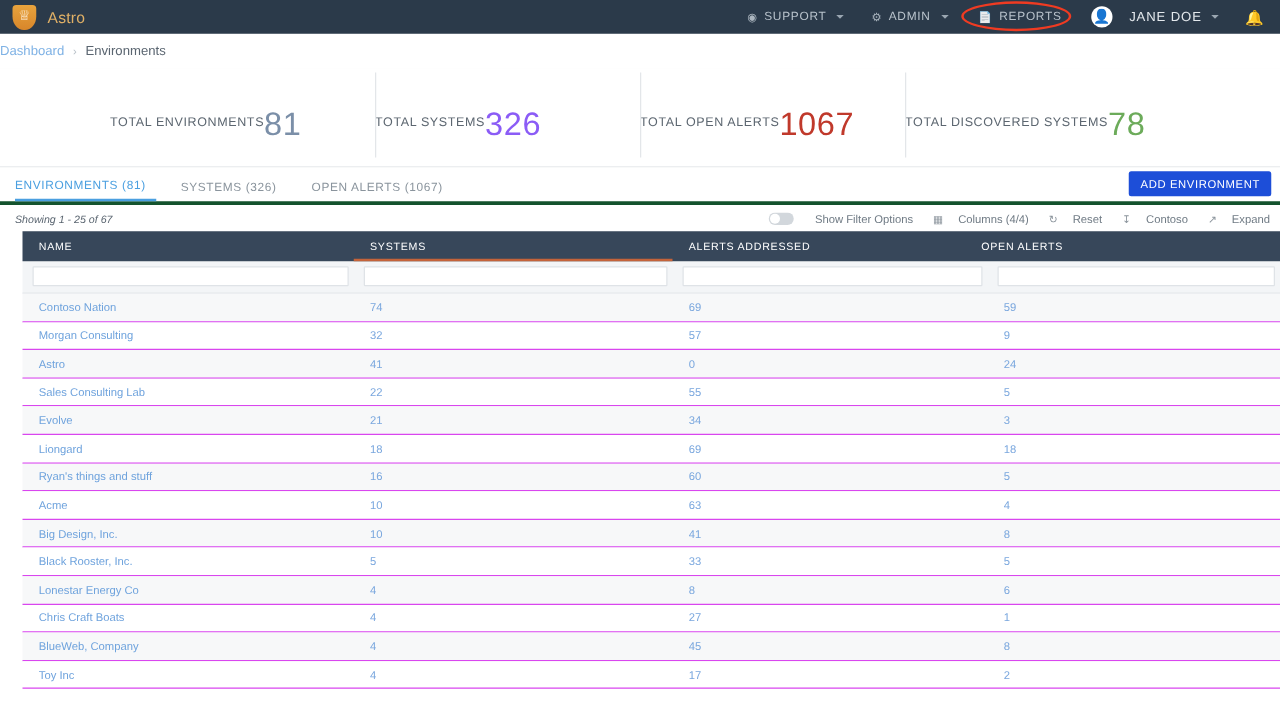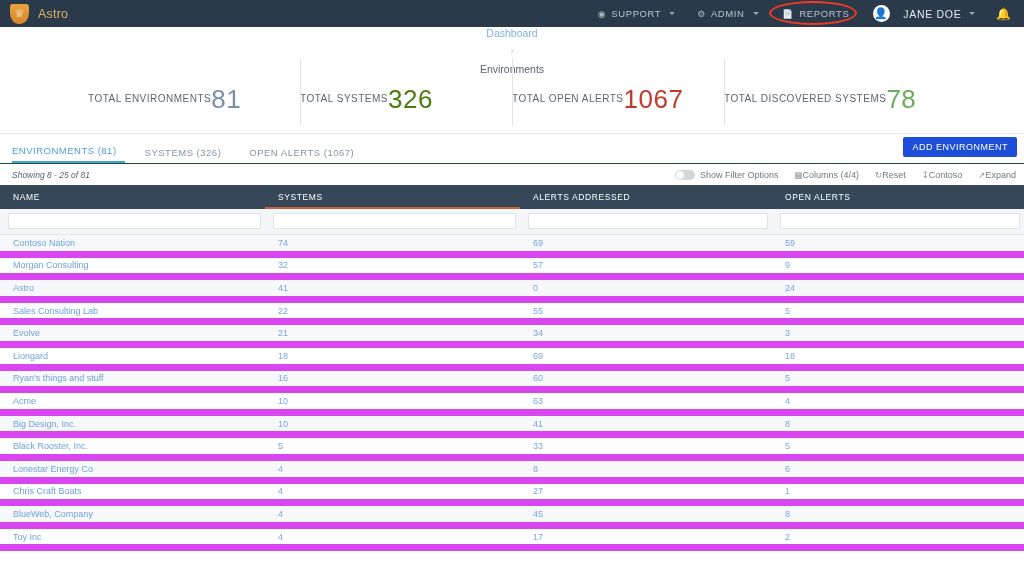--- a/index.html
+++ b/index.html
@@ -64,21 +64,21 @@
     display: flex; align-items: center; justify-content: center;
     font-size: 11px; margin-right: 8px;
   }
   .username { color: #e4e9ed; font-size: 10.5px; letter-spacing: .7px; }
   .bell { font-size: 12px; color: #e4e9ed; padding: 0 4px 0 10px; }
 
   
   .breadcrumb {
     height: 28px; display: flex; align-items: center;
     padding-left: 0; gap: 7px;
-    font-size: 10.5px; background: #fff; flex-direction: column;
+    font-size: 10.5px; background: #fff;
   }
   .bc-link { color: #7fb2e5; }
   .bc-sep { color: #b8c0c8; font-size: 9px; }
   .bc-cur { color: #5a6570; }
 
   
   .stats {
     height: 79px;
     background: #ffffff;
     display: flex;
@@ -108,21 +108,21 @@
   }
   .spacer-left { flex: 0 0 88px; }
   .spacer-right { flex: 0 0 88px; }
 
   
   .tabbar {
     height: 30px;
     background: #fff;
     display: flex; align-items: flex-end;
     padding-left: 12px; padding-right: 8px;
-    border-bottom: 1px solid #14532d;
+    border-bottom: 3px solid #14532d;
     position: relative;
   }
   .tab {
     font-size: 9.5px; letter-spacing: .5px;
     color: #8a949d; padding: 0 14px 5px 0;
     margin-right: 14px;
     white-space: nowrap;
   }
   .tab.active {
     color: #4a9fe0;
@@ -147,36 +147,36 @@
     font-size: 9px; color: #6f7a84;
   }
   .showing {
     font-style: italic; font-size: 8.5px; color: #5a6570;
   }
   .tools {
     margin-left: auto; display: flex; align-items: center;
     gap: 0; overflow: hidden; white-space: nowrap;
   }
   .tool {
-    display: flex; align-items: flex-end; gap: 0;
+    display: flex; align-items: flex-end; gap: 12px;
     padding: 0 8px; color: #6f7a84;
   }
   .toggle {
     width: 20px; height: 10px; border-radius: 6px;
     background: #d2d7dc; position: relative; display: inline-block;
     margin-right: 5px;
   }
   .toggle::after {
     content: ""; position: absolute; left: 1px; top: 1px;
     width: 8px; height: 8px; border-radius: 50%; background: #fff;
   }
   .tool-ico { font-size: 8.5px; color: #8b949c; }
 
   
-  .table { width: 1024px; }
+  .table { width: 1024px; padding-left: 18px; }
   .thead {
     display: flex; background: #37475a; height: 24px;
     align-items: center; position: relative;
   }
   .th {
     font-size: 8.5px; color: #ffffff; letter-spacing: .6px;
     padding-left: 13px; height: 24px; display: flex; align-items: center;
     position: relative;
   }
   .th.sorted::after {
@@ -195,21 +195,21 @@
   .fcell { padding: 0 4px 0 8px; }
   .finput {
     width: 100%; height: 16px;
     background: #fff; border: 1px solid #dfe3e7;
     border-radius: 1px;
   }
 
   .trow {
     display: flex; height: 22.6px; align-items: center;
     font-size: 9px; color: #7aa7de;
-    border-bottom: 7px solid #d946ef;
+    border-bottom: 1px solid #d946ef;
   }
   .trow.odd { background: #f7f8f9; }
   .trow.even { background: #ffffff; }
   .td { padding-left: 13px; }
   .td-name { color: #6fa3dd; }
   .td-num { color: #7aa7de; }
 </style>
 </head>
 <body>
 
@@ -259,21 +259,21 @@
 <div class="stats">
   <div class="spacer-left"></div>
 
   <div class="stat">
     <div class="stat-label">TOTAL ENVIRONMENTS</div>
     <div class="stat-value" style="color:#7b8fa8">81</div>
   </div>
 
   <div class="stat">
     <div class="stat-label">TOTAL SYSTEMS</div>
-    <div class="stat-value" style="color:#4d7c0f">326</div>
+    <div class="stat-value" style="color:#8b5cf6">326</div>
   </div>
 
   <div class="stat">
     <div class="stat-label">TOTAL OPEN ALERTS</div>
     <div class="stat-value" style="color:#c0392b">1067</div>
   </div>
 
   <div class="stat">
     <div class="stat-label">TOTAL DISCOVERED SYSTEMS</div>
     <div class="stat-value" style="color:#6cab5a">78</div>
@@ -283,21 +283,21 @@
 </div>
 
 <div class="tabbar">
   <div class="tab active">ENVIRONMENTS (81)</div>
   <div class="tab">SYSTEMS (326)</div>
   <div class="tab">OPEN ALERTS (1067)</div>
   <button class="add-btn">ADD ENVIRONMENT</button>
 </div>
 
 <div class="toolbar">
-  <span class="showing">Showing 8 - 25 of 81</span>
+  <span class="showing">Showing 1 - 25 of 67</span>
   <div class="tools">
     <div class="tool">
       <span class="toggle"></span>
       <span>Show Filter Options</span>
     </div>
     <div class="tool">
       <span class="tool-ico">▦</span>
       <span>Columns (4/4)</span>
     </div>
     <div class="tool">

